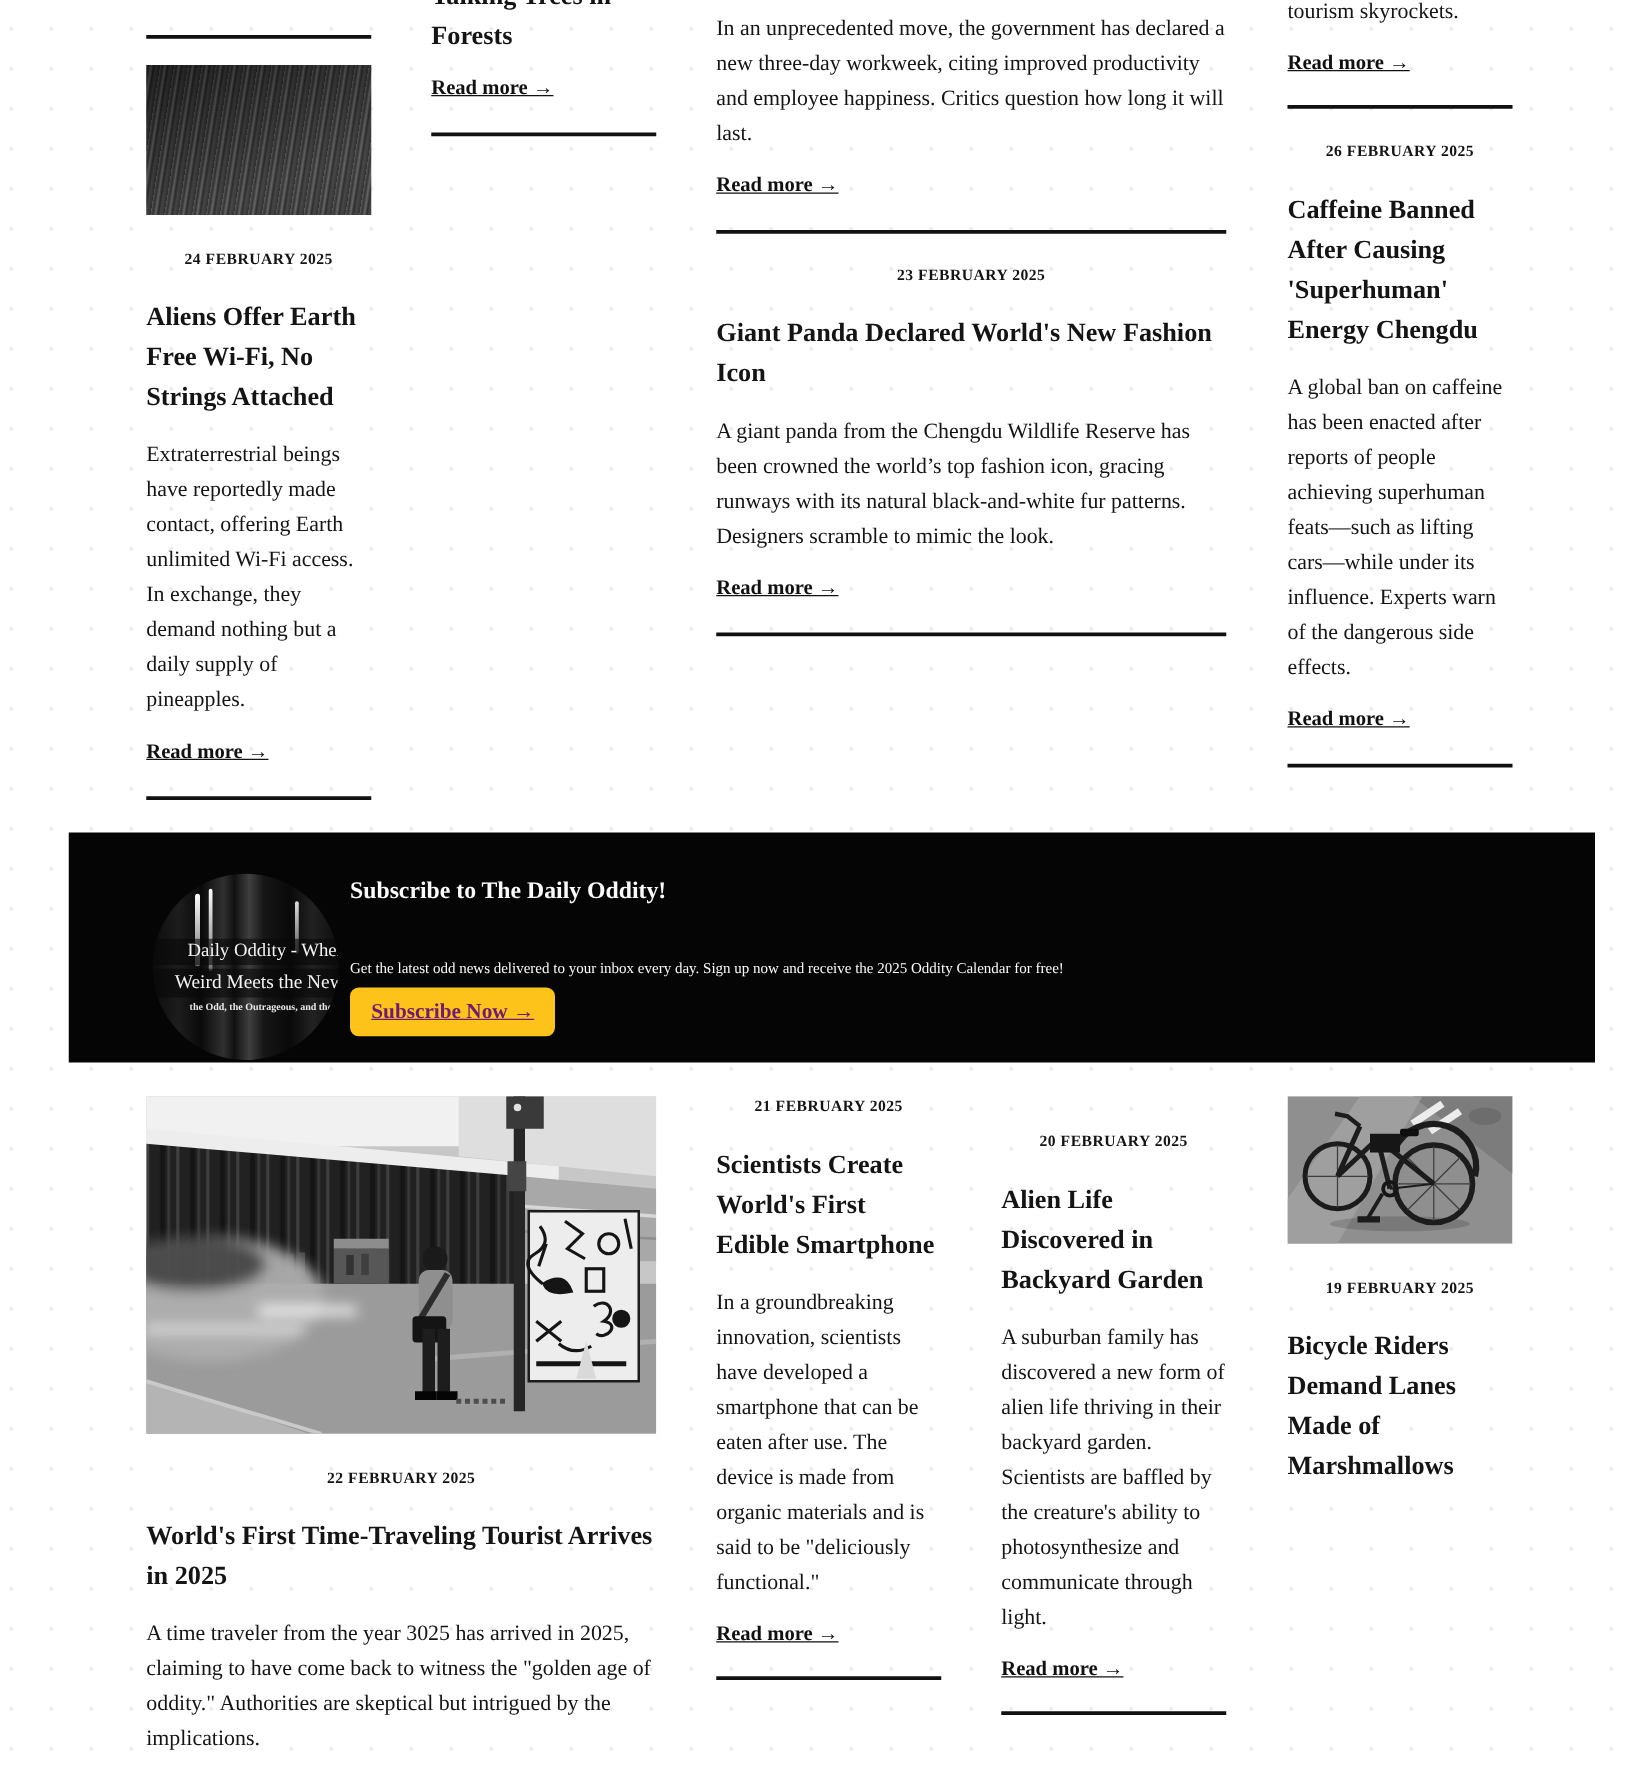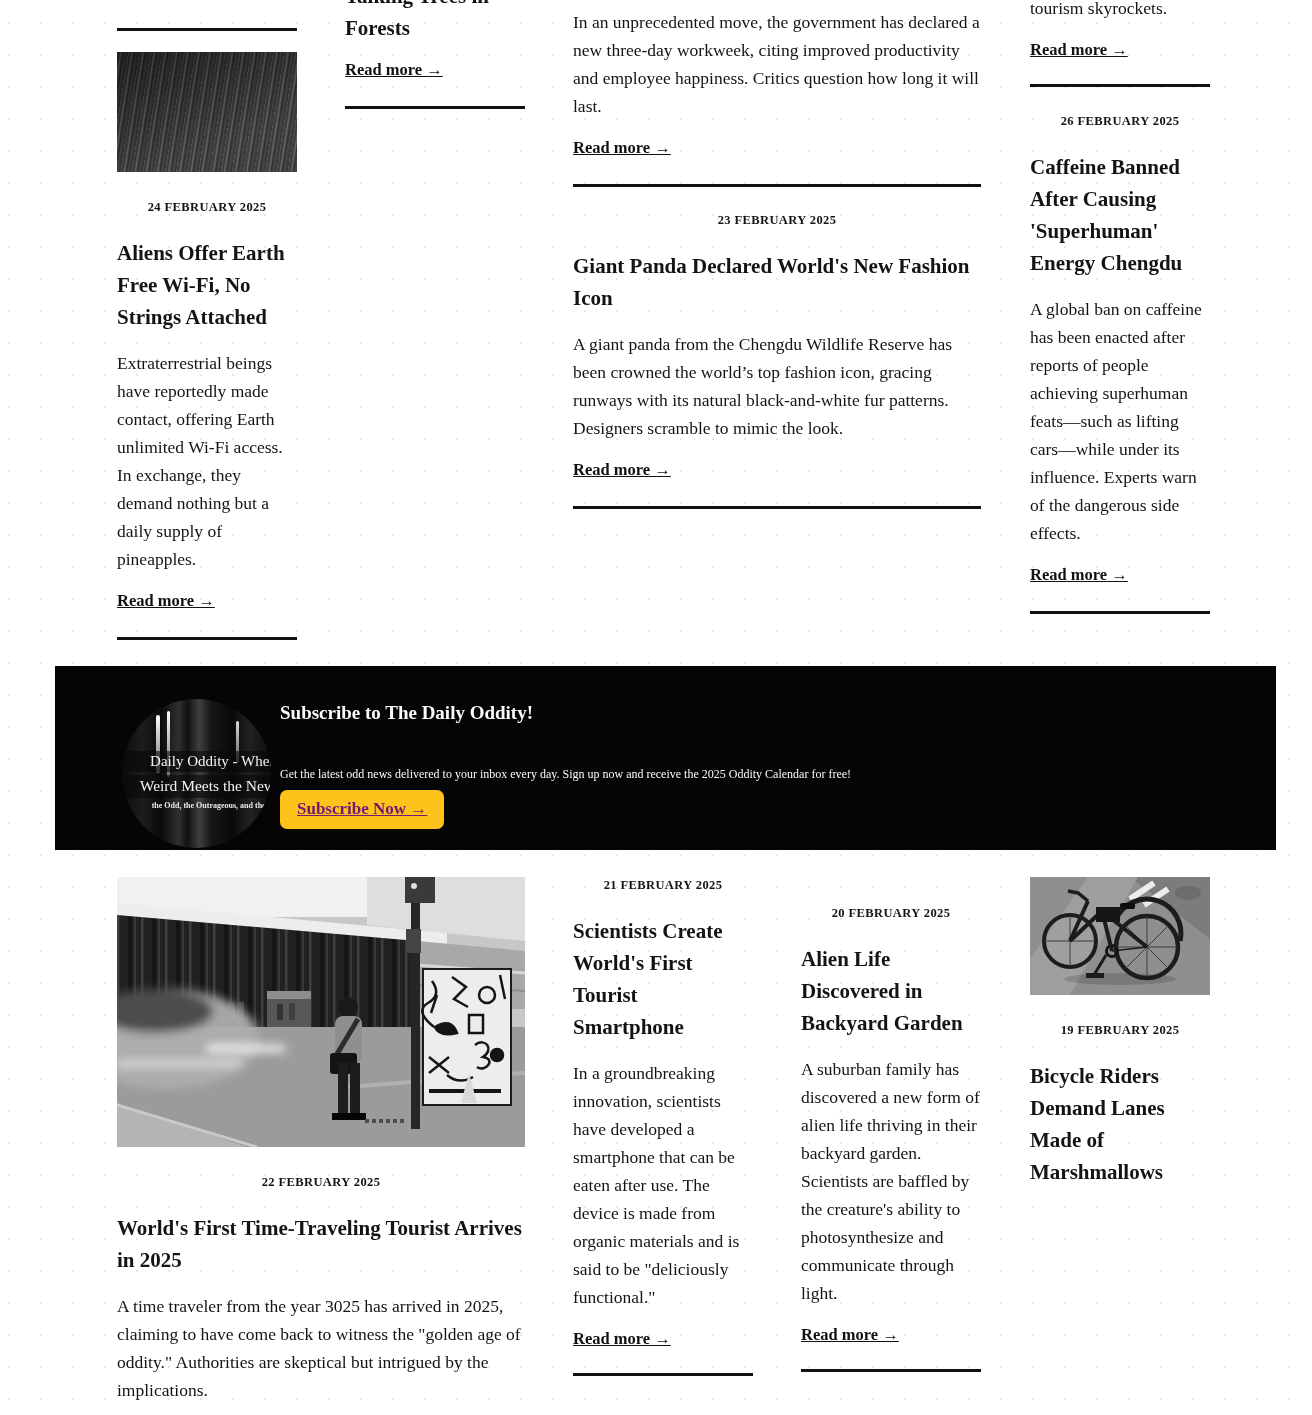--- a/index.html
+++ b/index.html
@@ -233,21 +233,21 @@
       <rect x="232" y="236" width="17" height="7" fill="#050505"></rect>
       <path d="M248,244 h40" stroke="#4d4d4d" stroke-width="4" stroke-dasharray="4 3"></path>
     </svg>
     <div class="date">22 FEBRUARY 2025</div>
     <h2 class="title">World's First Time-Traveling Tourist Arrives in 2025</h2>
     <p class="body">A time traveler from the year 3025 has arrived in 2025, claiming to have come back to witness the "golden age of oddity." Authorities are skeptical but intrigued by the implications.</p>
   </article>
 
   <article class="card w1" style="left:573px; top:878px;">
     <div class="date">21 FEBRUARY 2025</div>
-    <h2 class="title">Scientists Create World's First Tourist Smartphone</h2>
+    <h2 class="title">Scientists Create World's First Edible Smartphone</h2>
     <p class="body">In a groundbreaking innovation, scientists have developed a smartphone that can be eaten after use. The device is made from organic materials and is said to be "deliciously functional."</p>
     <a class="readmore" style="margin-bottom:24px;">Read more →</a>
     <hr class="rule bottom-rule">
   </article>
 
   <article class="card w1" style="left:801px; top:878px;margin-top:28px;">
     <div class="date">20 FEBRUARY 2025</div>
     <h2 class="title">Alien Life Discovered in Backyard Garden</h2>
     <p class="body">A suburban family has discovered a new form of alien life thriving in their backyard garden. Scientists are baffled by the creature's ability to photosynthesize and communicate through light.</p>
     <a class="readmore" style="margin-bottom:24px;">Read more →</a>

